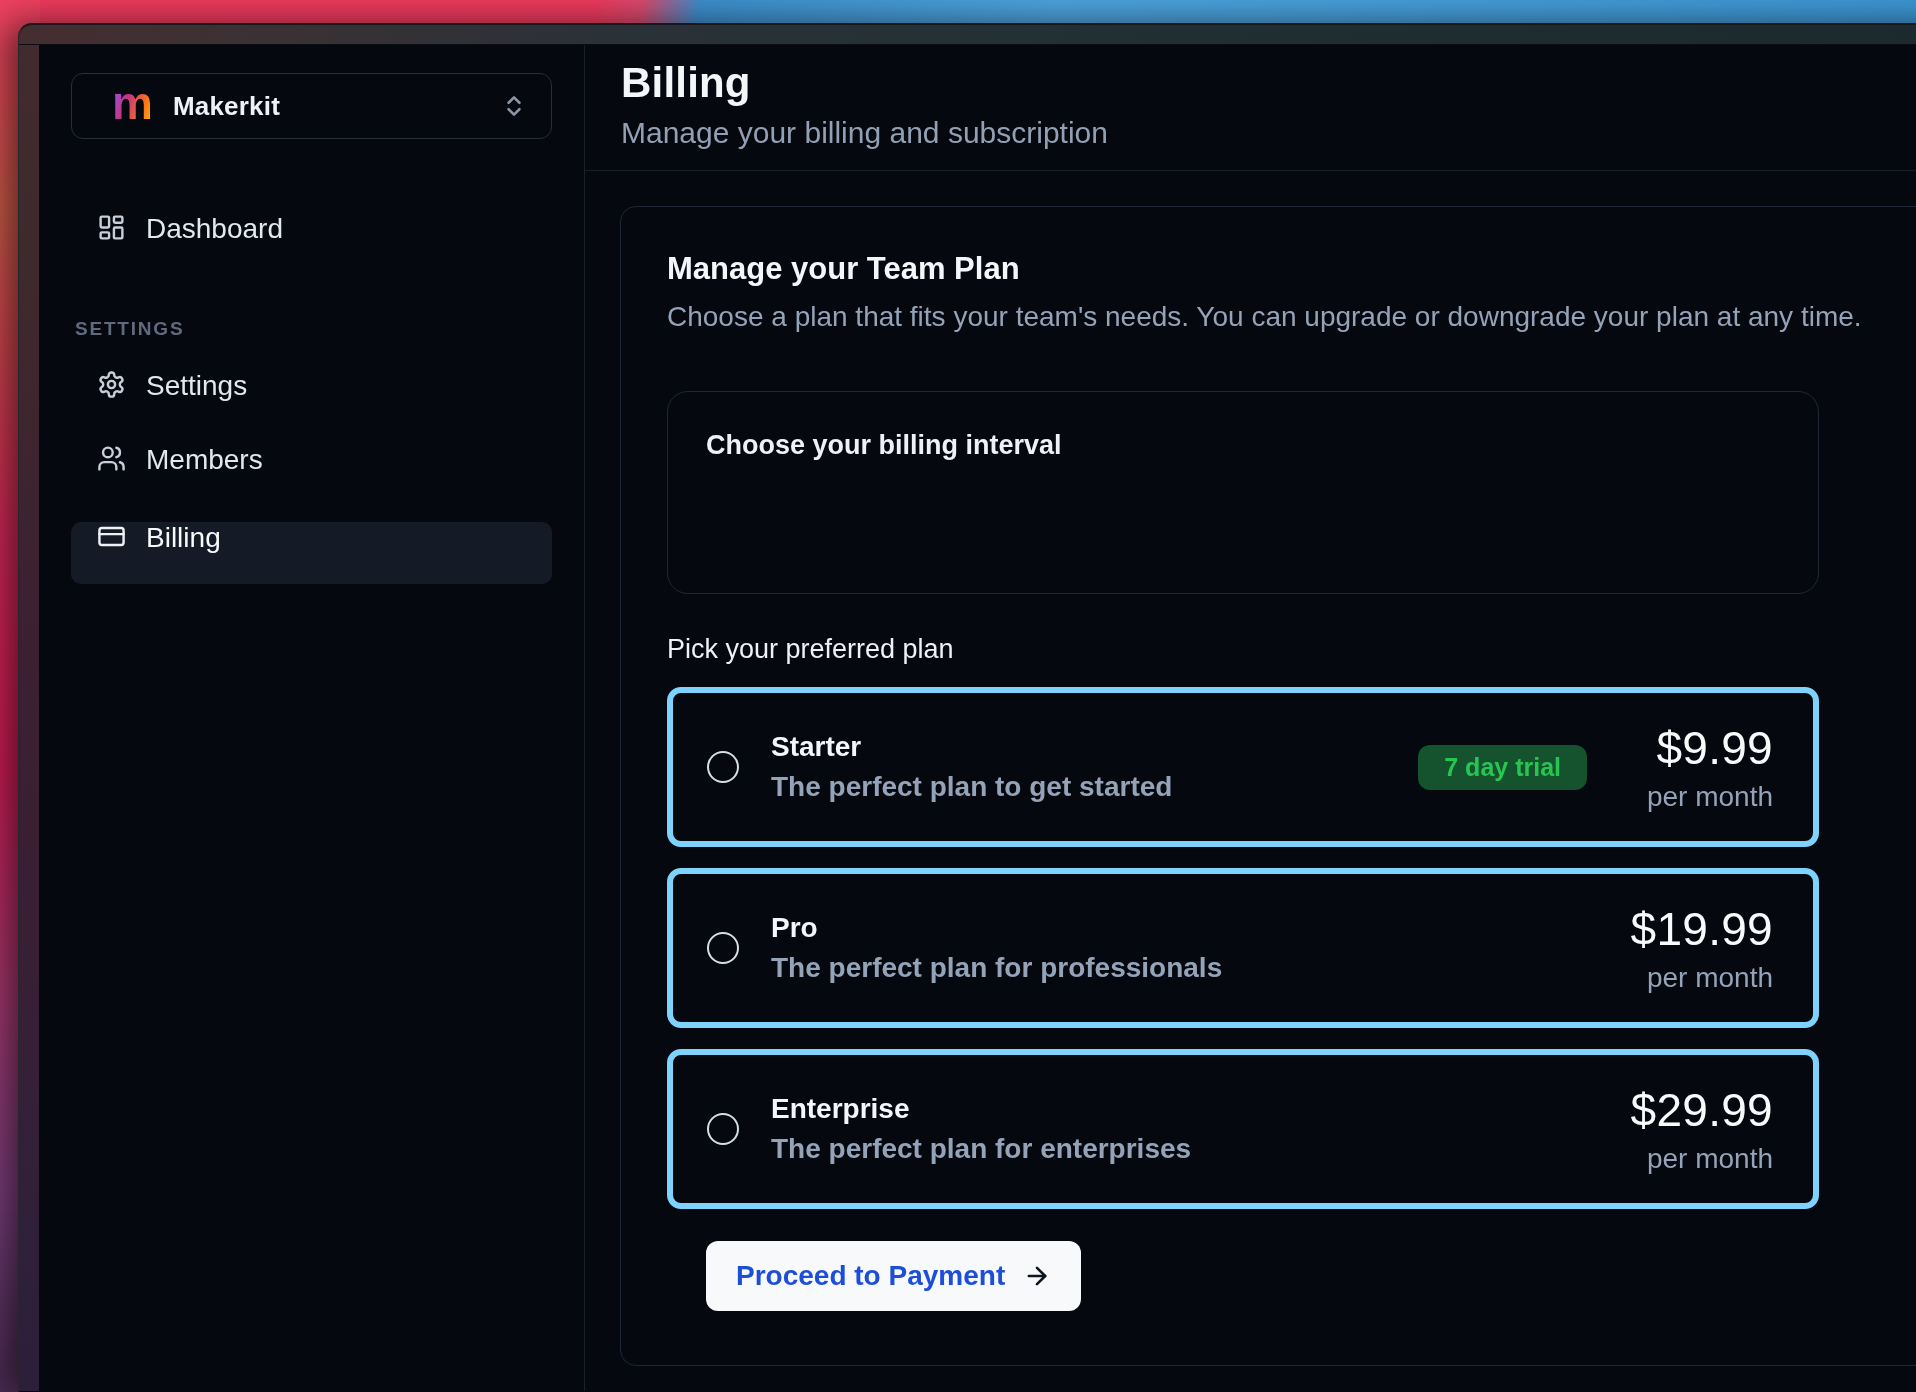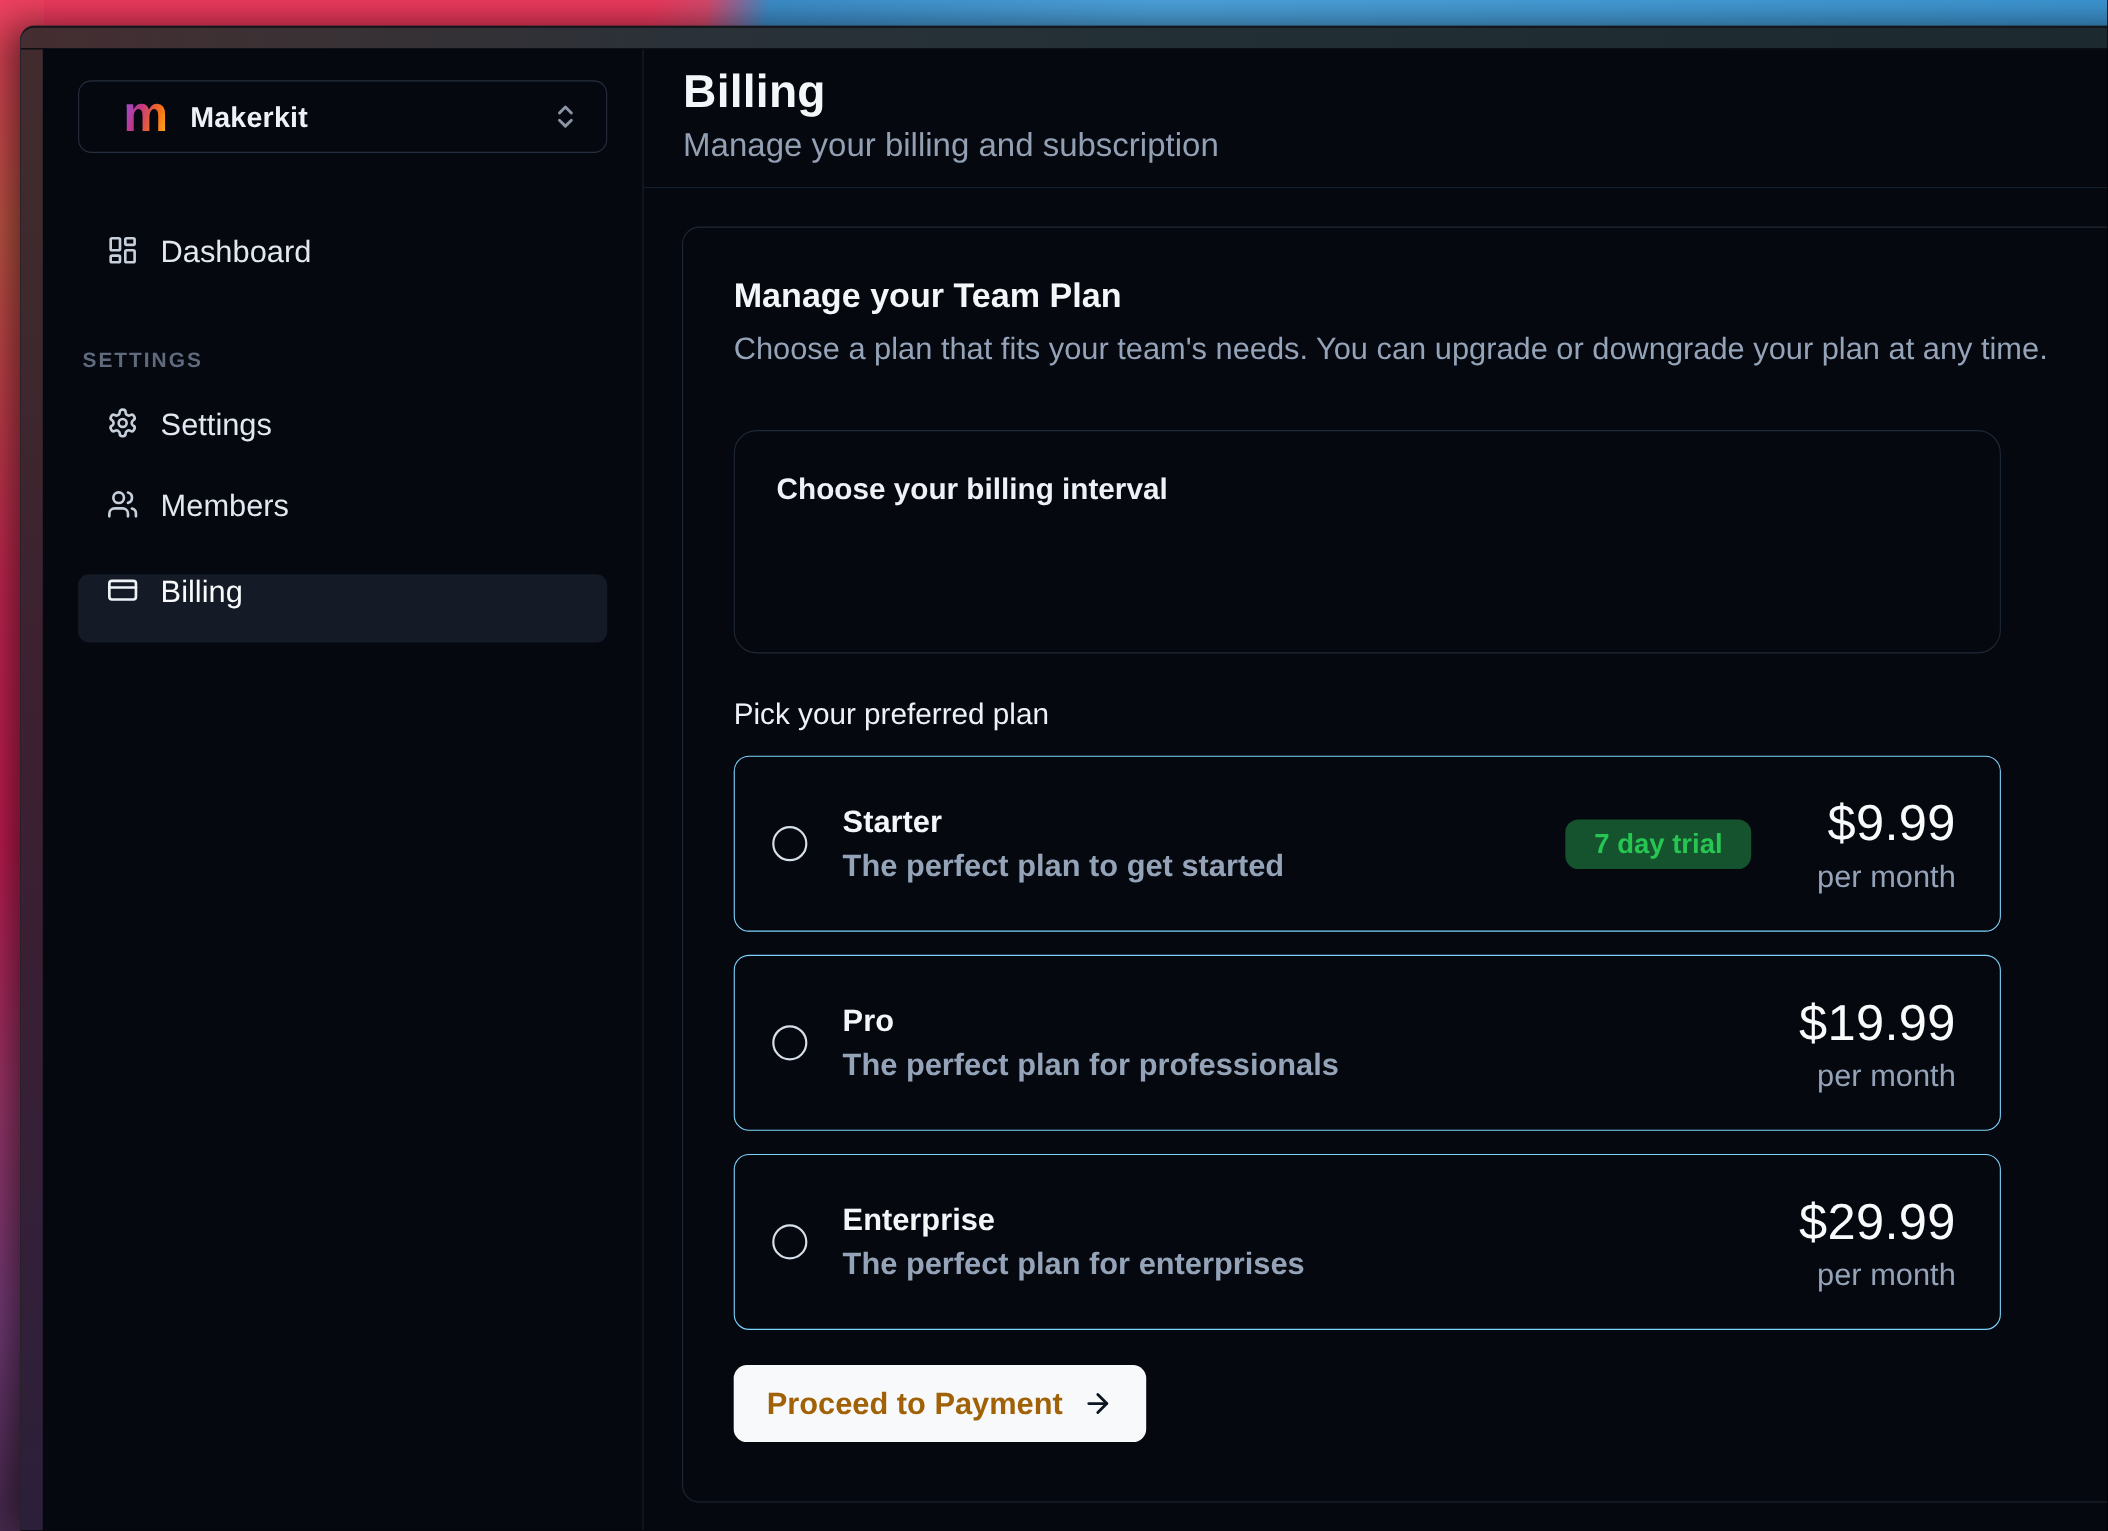--- a/index.html
+++ b/index.html
@@ -62,35 +62,35 @@
   .interval-label { font-size:27px; font-weight:600; color:#eef2f7; }
   .interval-options { margin-top:26px; display:flex; align-items:center; gap:60px; }
   .opt-selected { height:72px; border:1.5px solid #cfd8e3; background:#141922; border-radius:10px;
     display:flex; align-items:center; gap:16px; padding:0 26px; cursor:pointer;
     font-size:27px; color:#f4f7fa; }
   .opt-plain { display:flex; align-items:center; gap:18px; cursor:pointer; font-size:27px; color:#f4f7fa; }
   .radio-circle { width:32px; height:32px; border:2.5px solid #d6dee8; border-radius:50%; flex:none; }
 
   .plans-label { margin-top:40px; font-size:27px; font-weight:500; color:#eef2f7; }
   .plan-rows { margin-top:22px; display:flex; flex-direction:column; gap:21px; }
-  .plan-row { width:1152px; height:160px; border:1px solid #7dd3fc; border-radius:14px;
+  .plan-row { width:1152px; height:160px; border:6px solid #7dd3fc; border-radius:14px;
     display:flex; align-items:center; padding:0 40px 0 34px; cursor:pointer; }
   .plan-text { margin-left:32px; }
   .plan-name { font-size:28px; font-weight:600; color:#f4f7fa; }
   .plan-desc { margin-top:8px; font-size:28px; color:#94a3b8;font-weight:bold; }
   .spacer { flex:1; }
   .trial-badge { background:#14532d; color:#27c653; font-size:25px; font-weight:700;
     padding:8px 26px; border-radius:12px; margin-right:46px;text-align:right; }
   .price-block { text-align:right; min-width:140px; }
   .price { font-size:46px; font-weight:400; color:#f8fafc; letter-spacing:.3px; }
   .period { margin-top:6px; font-size:28px; color:#94a3b8; }
 
   .cta-button { margin-top:32px; height:70px; display:inline-flex; align-items:center; gap:18px;
-    background:#f7f9fb; color:#a16207; border:none; border-radius:12px; padding:0 30px;
-    font-family:inherit; font-size:28px; font-weight:600; cursor:pointer; }
+    background:#f7f9fb; color:#1d4ed8; border:none; border-radius:12px; padding:0 30px;
+    font-family:inherit; font-size:28px; font-weight:600; cursor:pointer;margin-left:39px; }
 </style>
 </head>
 <body>
 
 <div class="stage">
   <div class="wp-top"></div>
   <div class="wp-left"></div>
 
   <div class="window">
     <div class="chrome"></div>

